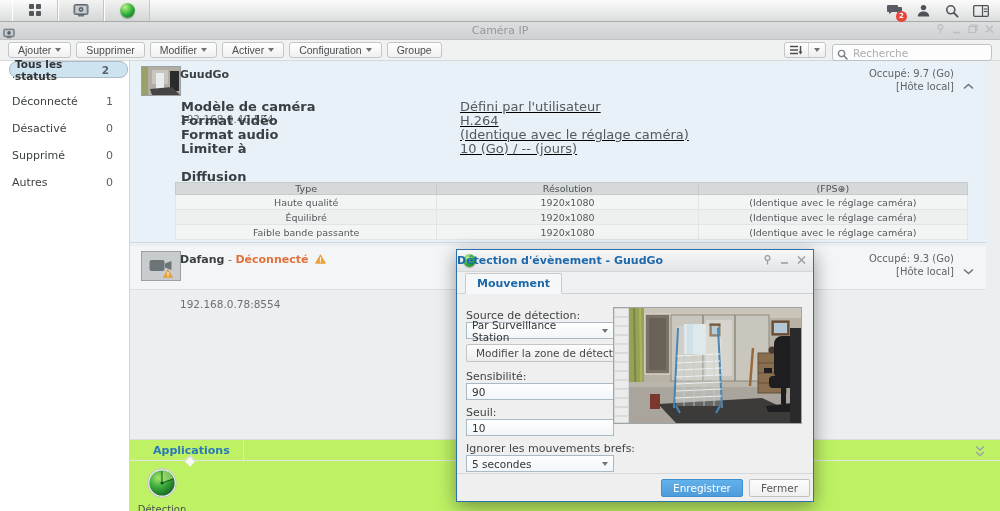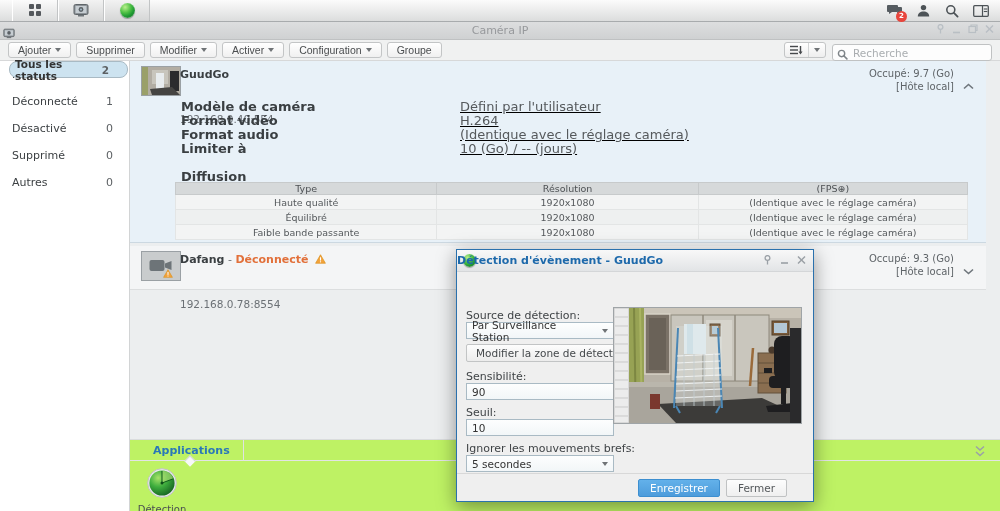--- a/index.html
+++ b/index.html
@@ -115,21 +115,21 @@
     background:linear-gradient(#fdfefe,#f2f6f8); font-size:10.5px; color:#333; }
   .sel { display:flex; align-items:center; padding:0 18px 0 5px; cursor:pointer; }
   .sel .caret { position:absolute; right:5px; top:6px; }
   .txt { padding:0 5px; outline:none; font-family:"DejaVu Sans","Liberation Sans",sans-serif; }
   .zone-btn { position:absolute; left:9px; top:29px; height:18px; padding:0 9px;
     background:linear-gradient(#fdfdfd,#ececec); border:1px solid #c2c4c5; border-radius:2px;
     font-size:10.5px; color:#44484b; cursor:pointer;
     font-family:"DejaVu Sans","Liberation Sans",sans-serif; }
   .preview { position:absolute; left:156px; top:3px; width:189px; height:117px; border:1px solid #9fa4a7; background:#ddd; }
   .dlg-footer { position:absolute; left:0; right:0; bottom:0; height:28px; border-top:1px solid #d8d8d8;
-    display:flex; align-items:center; justify-content:flex-end; gap:6px; padding-right:26px; }
+    display:flex; align-items:center; justify-content:flex-end; gap:6px; padding-right:3px; }
   .save-btn { height:18px; padding:0 11px; background:linear-gradient(#63b1ea,#4d9cdb); border:1px solid #3d8fd0;
     border-radius:2px; color:#fff; font-size:10.5px; cursor:pointer;
     font-family:"DejaVu Sans","Liberation Sans",sans-serif; }
   .close-btn { height:18px; padding:0 11px; background:linear-gradient(#fdfdfd,#efefef); border:1px solid #c0c2c3;
     border-radius:2px; color:#55595c; font-size:10.5px; cursor:pointer;
     font-family:"DejaVu Sans","Liberation Sans",sans-serif; }
 </style>
 </head>
 <body>
 
@@ -434,20 +434,23 @@
         </svg>
         <svg width="9" height="10" viewBox="0 0 9 10">
           <line x1="1" y1="8" x2="8" y2="8" stroke="currentColor" stroke-width="1.6"></line>
         </svg>
         <svg width="9" height="10" viewBox="0 0 9 10">
           <line x1="1" y1="1.5" x2="8" y2="8.5" stroke="currentColor" stroke-width="1.5"></line>
           <line x1="8" y1="1.5" x2="1" y2="8.5" stroke="currentColor" stroke-width="1.5"></line>
         </svg>
       </span>
     </div>
+    <div class="dlg-tabs">
+      <span class="dlg-tab">Mouvement</span>
+    </div>
     <div class="dlg-body">
       <span class="fld-label" style="top:5px">Source de détection:</span>
       <span class="sel" style="top:18px">
         <span>Par Surveillance Station</span>
           <span class="caret"></span>
       </span>
       <button class="zone-btn" style="top:40px">Modifier la zone de détection</button>
       <span class="fld-label" style="top:66px">Sensibilité:</span>
       <input class="txt" style="top: 79px;" value="90">
       <span class="fld-label" style="top:102px">Seuil:</span>

